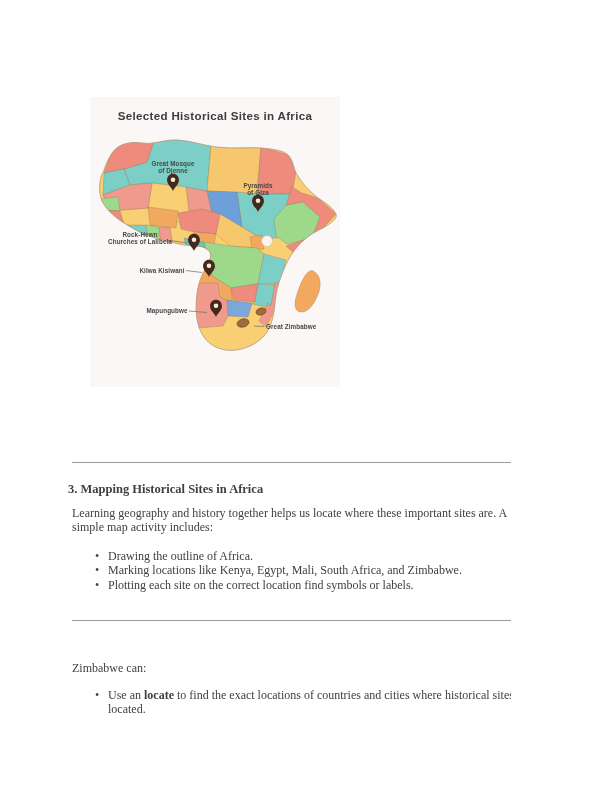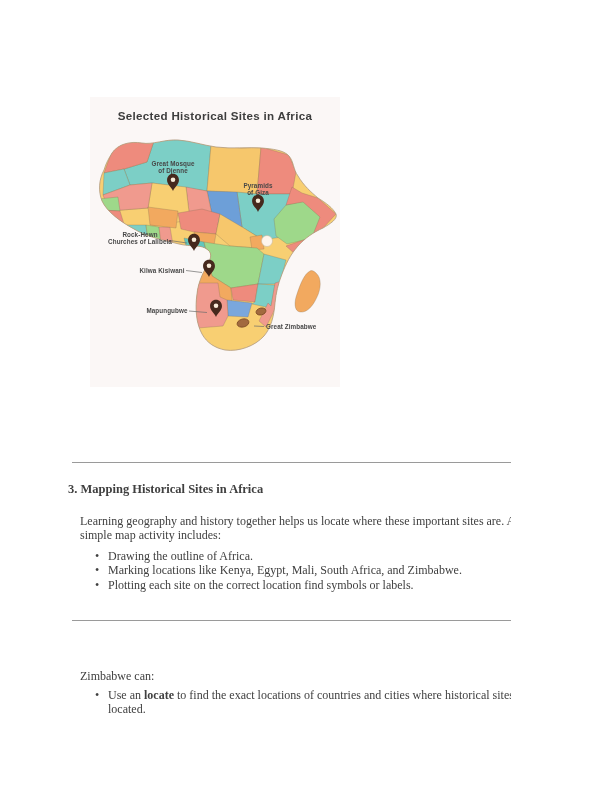--- a/index.html
+++ b/index.html
@@ -22,21 +22,21 @@
   }
   #rule-1 { top:462px; }
   #rule-2 { top:620px; }
   .heading {
     position:absolute; left:68px; width:468px; margin:0;
     font-size:12.5px; font-weight:bold; line-height:15px;
   }
   #heading-3 { top:482px; }
   #heading-4 { top:633px; }
   .para {
-    position:absolute; left:72px; width:468px; margin:8px;
+    position:absolute; left:72px; width:468px; margin:0;
     font-size:12px; line-height:13.9px;
   }
   #para-3 { top:507px; }
   #para-4 { top:662px; }
   ul.blist {
     position:absolute; left:72px; width:468px; margin:0; padding:0;
     list-style:none; font-size:12px;
   }
   #list-3 { top:549px; }
   #list-3 li { line-height:14.3px; }

